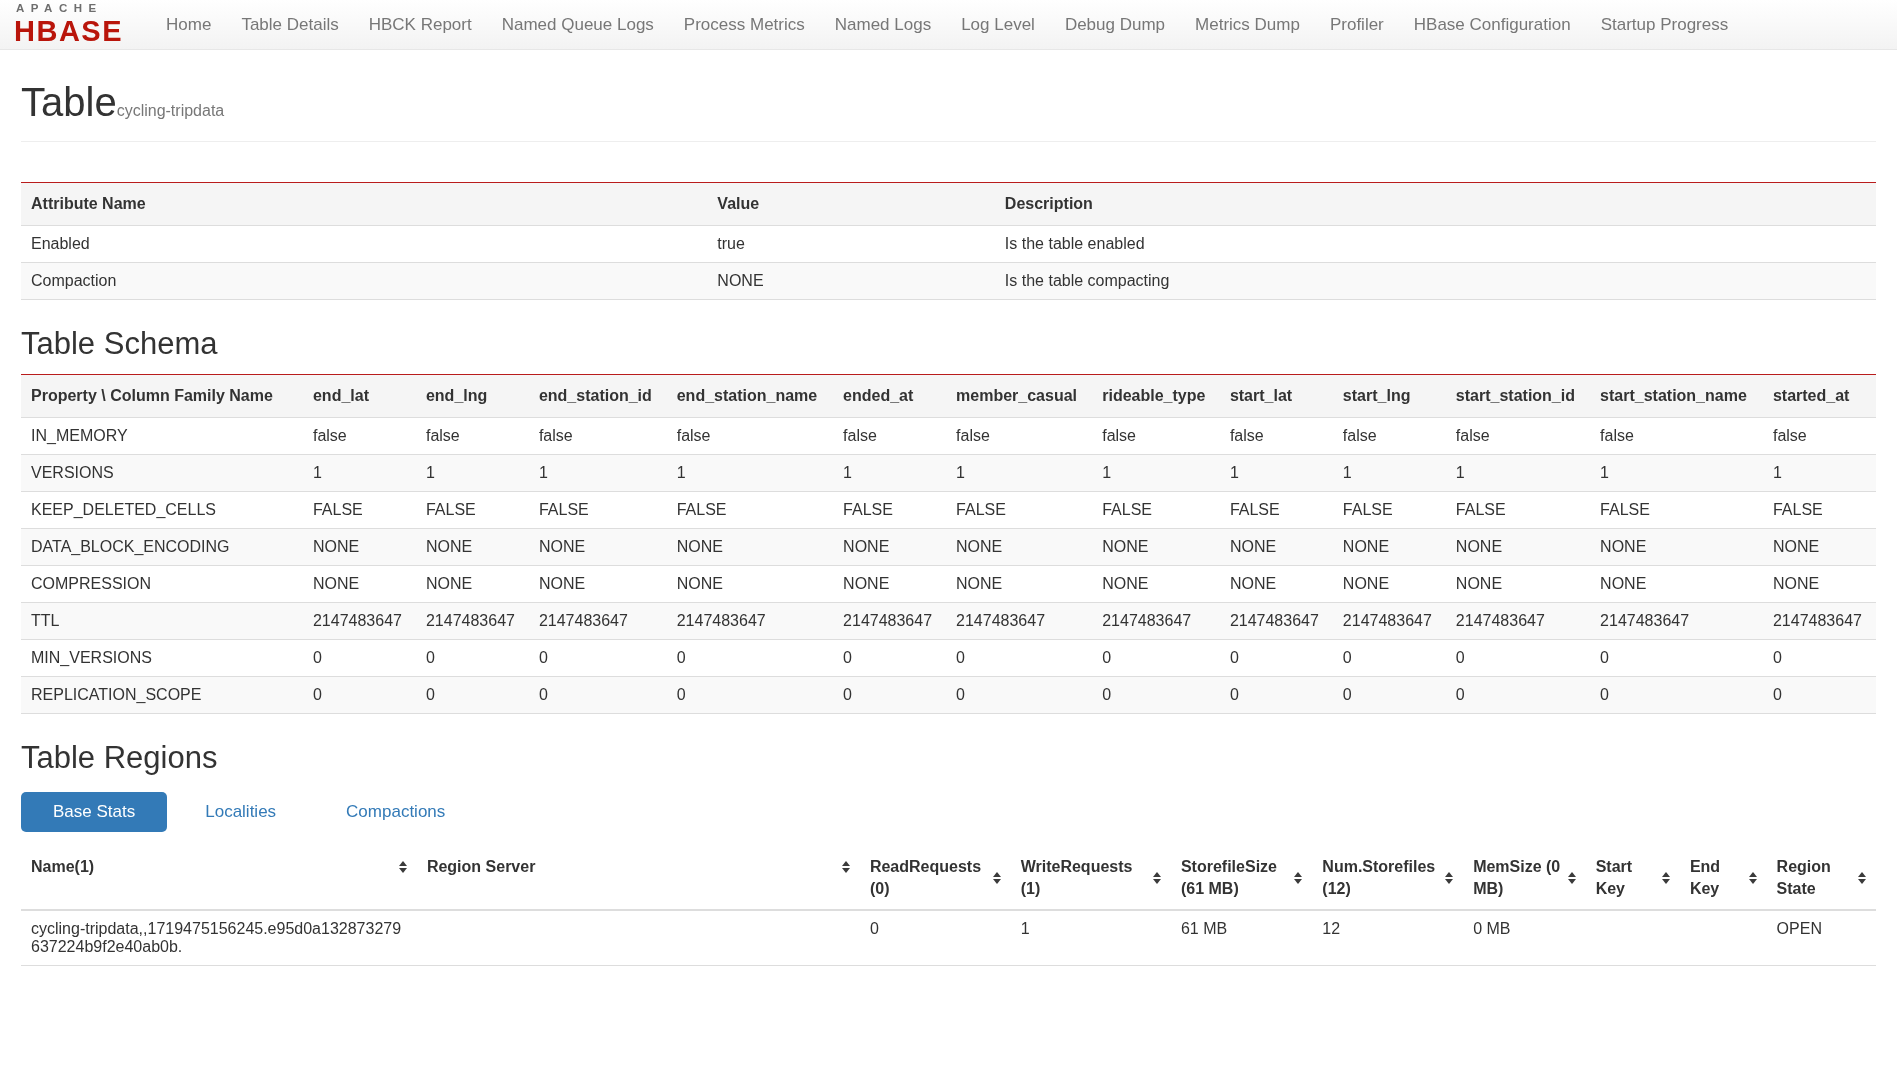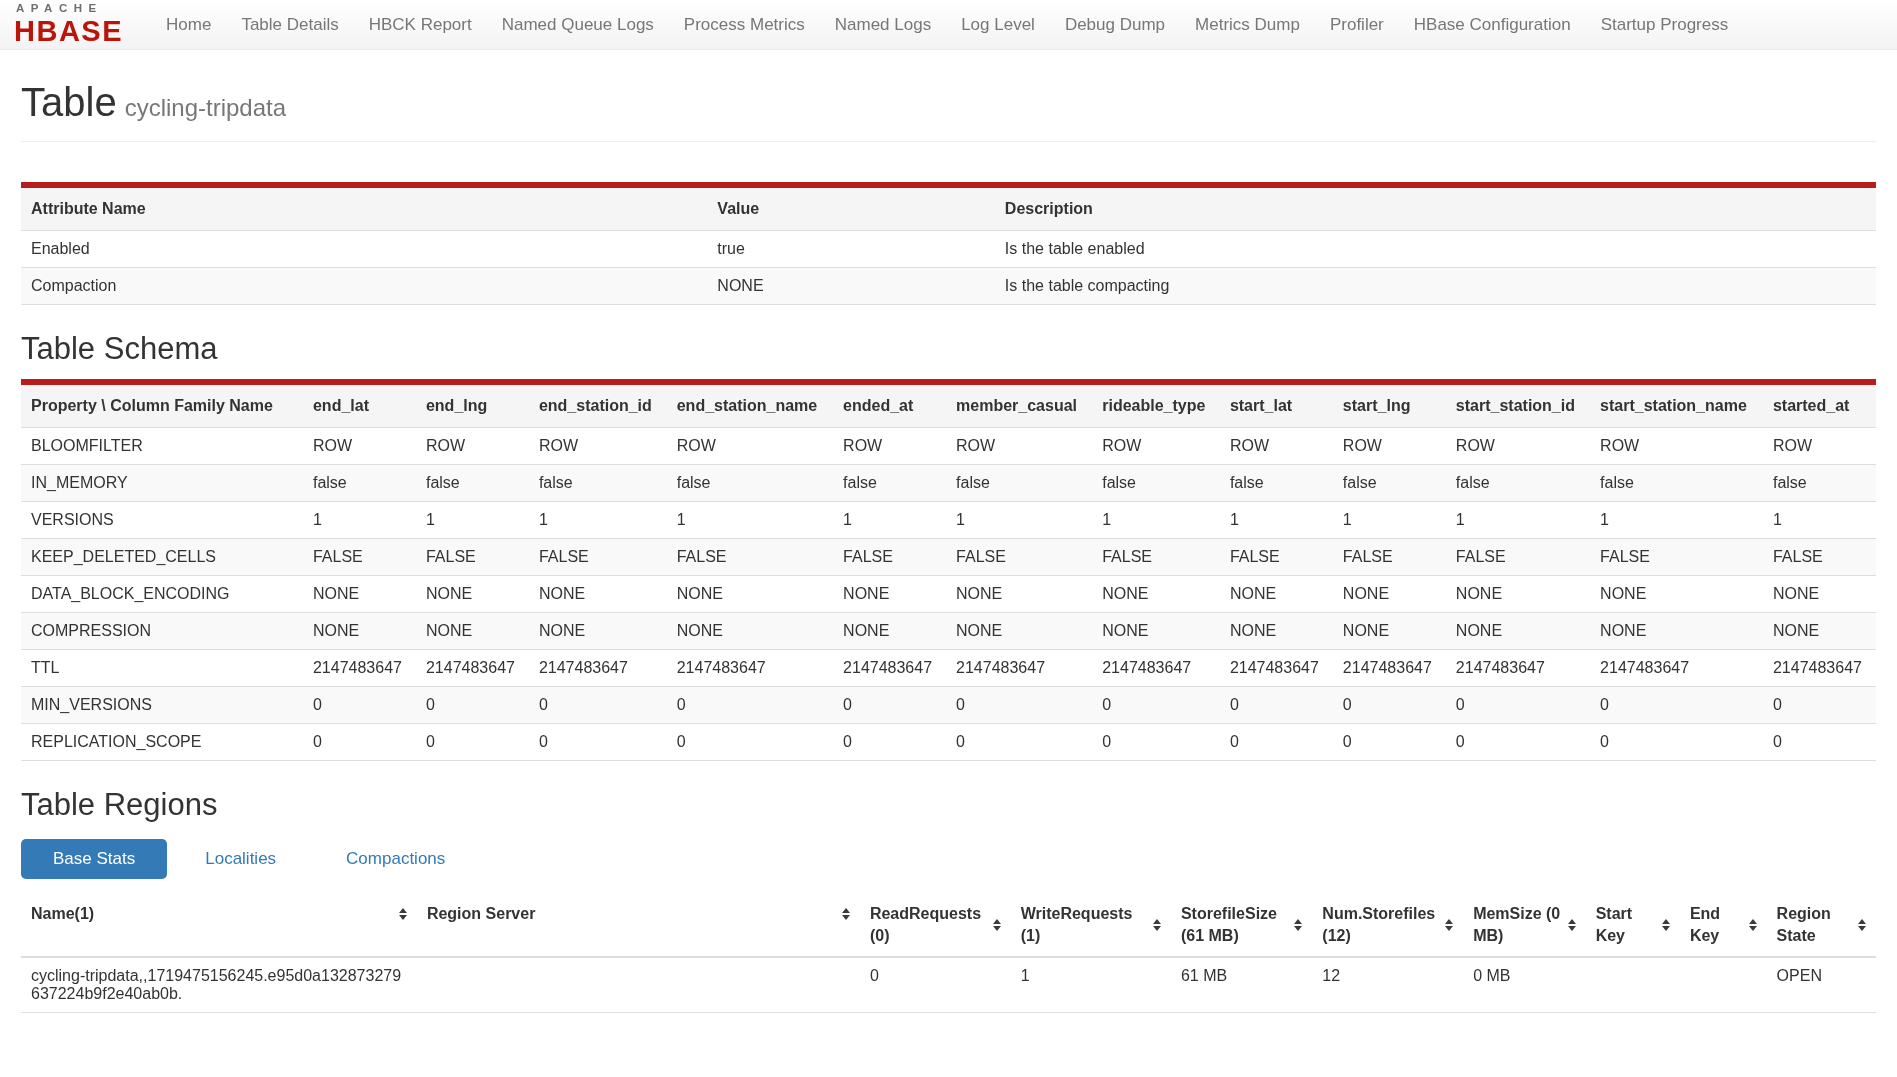--- a/index.html
+++ b/index.html
@@ -32,32 +32,32 @@
   }
   .nav-menu { display: flex; align-items: center; height: 100%; }
   .nav-link {
     color: #777; font-size: 17px; padding: 0 15px;
     height: 100%; display: flex; align-items: center;
   }
 
   
   .container { padding: 0 21px 10px 21px; }
   .page-header h1 { font-size: 40px; font-weight: 400; color: #333; margin: 30px 0 16px; }
-  .page-header small { font-size: 24px; font-weight: 400; color: #777; margin-left: 8px; }
+  .page-header small { font-size: 16px; font-weight: 400; color: #777; margin-left: 0; }
   hr.divider { border: 0; border-top: 1px solid #eee; margin: 0 0 40px 0; }
   h2 { font-size: 31px; font-weight: 400; color: #333; margin: 26px 0 12px; }
   h2.first { margin-top: 0; }
 
   
   table.tbl { width: 100%; border-collapse: collapse; }
   table.tbl th, table.tbl td {
     text-align: left; padding: 9px 10px; border-top: 1px solid #ddd;
     font-size: 16px; vertical-align: top;
   }
-  table.tbl thead th { font-weight: 700; padding: 12px 10px; border-top: 6px solid #b91c1c; }
+  table.tbl thead th { font-weight: 700; padding: 12px 10px; border-top: 1px solid #b91c1c; }
   table.tbl tbody tr:nth-child(even) { background: #f9f9f9; }
   table.tbl tbody tr:last-child { border-bottom: 1px solid #ddd; }
 
   
   table.attrs thead tr, table.schema thead tr { background: #f5f5f5; }
   table.attrs th:nth-child(1) { width: 37%; }
   table.attrs th:nth-child(2) { width: 15.5%; }
   table.schema th:nth-child(1) { width: 15.2%; }
 
   
@@ -157,35 +157,20 @@
           <th>rideable_type</th>
           <th>start_lat</th>
           <th>start_lng</th>
           <th>start_station_id</th>
           <th>start_station_name</th>
           <th>started_at</th>
         </tr>
       </thead>
     <tbody>
         <tr>
-          <td>BLOOMFILTER</td>
-          <td>ROW</td>
-          <td>ROW</td>
-          <td>ROW</td>
-          <td>ROW</td>
-          <td>ROW</td>
-          <td>ROW</td>
-          <td>ROW</td>
-          <td>ROW</td>
-          <td>ROW</td>
-          <td>ROW</td>
-          <td>ROW</td>
-          <td>ROW</td>
-        </tr>
-        <tr>
           <td>IN_MEMORY</td>
           <td>false</td>
           <td>false</td>
           <td>false</td>
           <td>false</td>
           <td>false</td>
           <td>false</td>
           <td>false</td>
           <td>false</td>
           <td>false</td>

